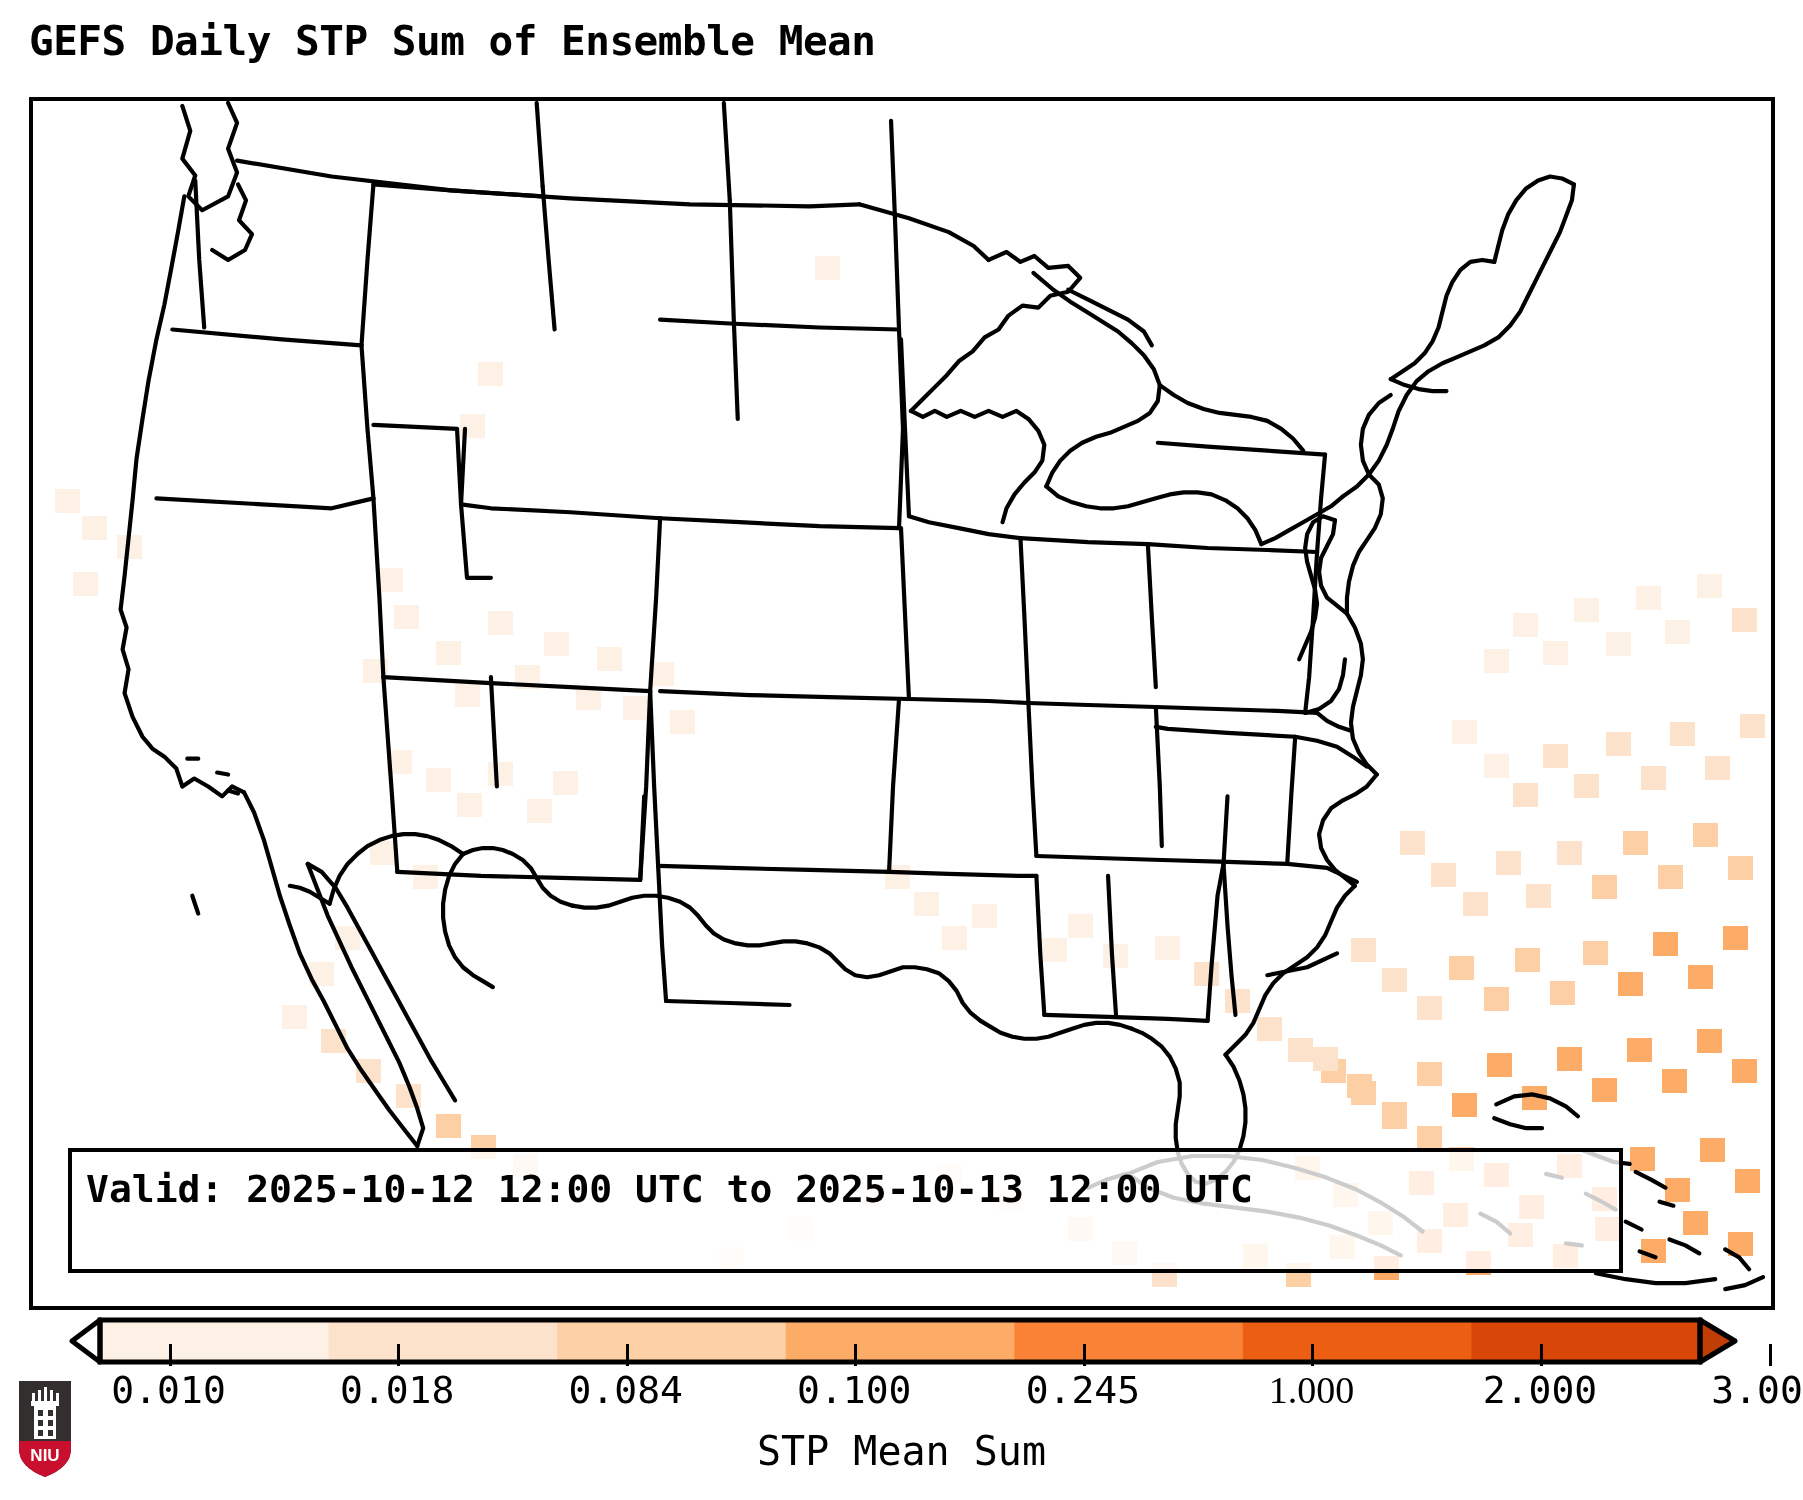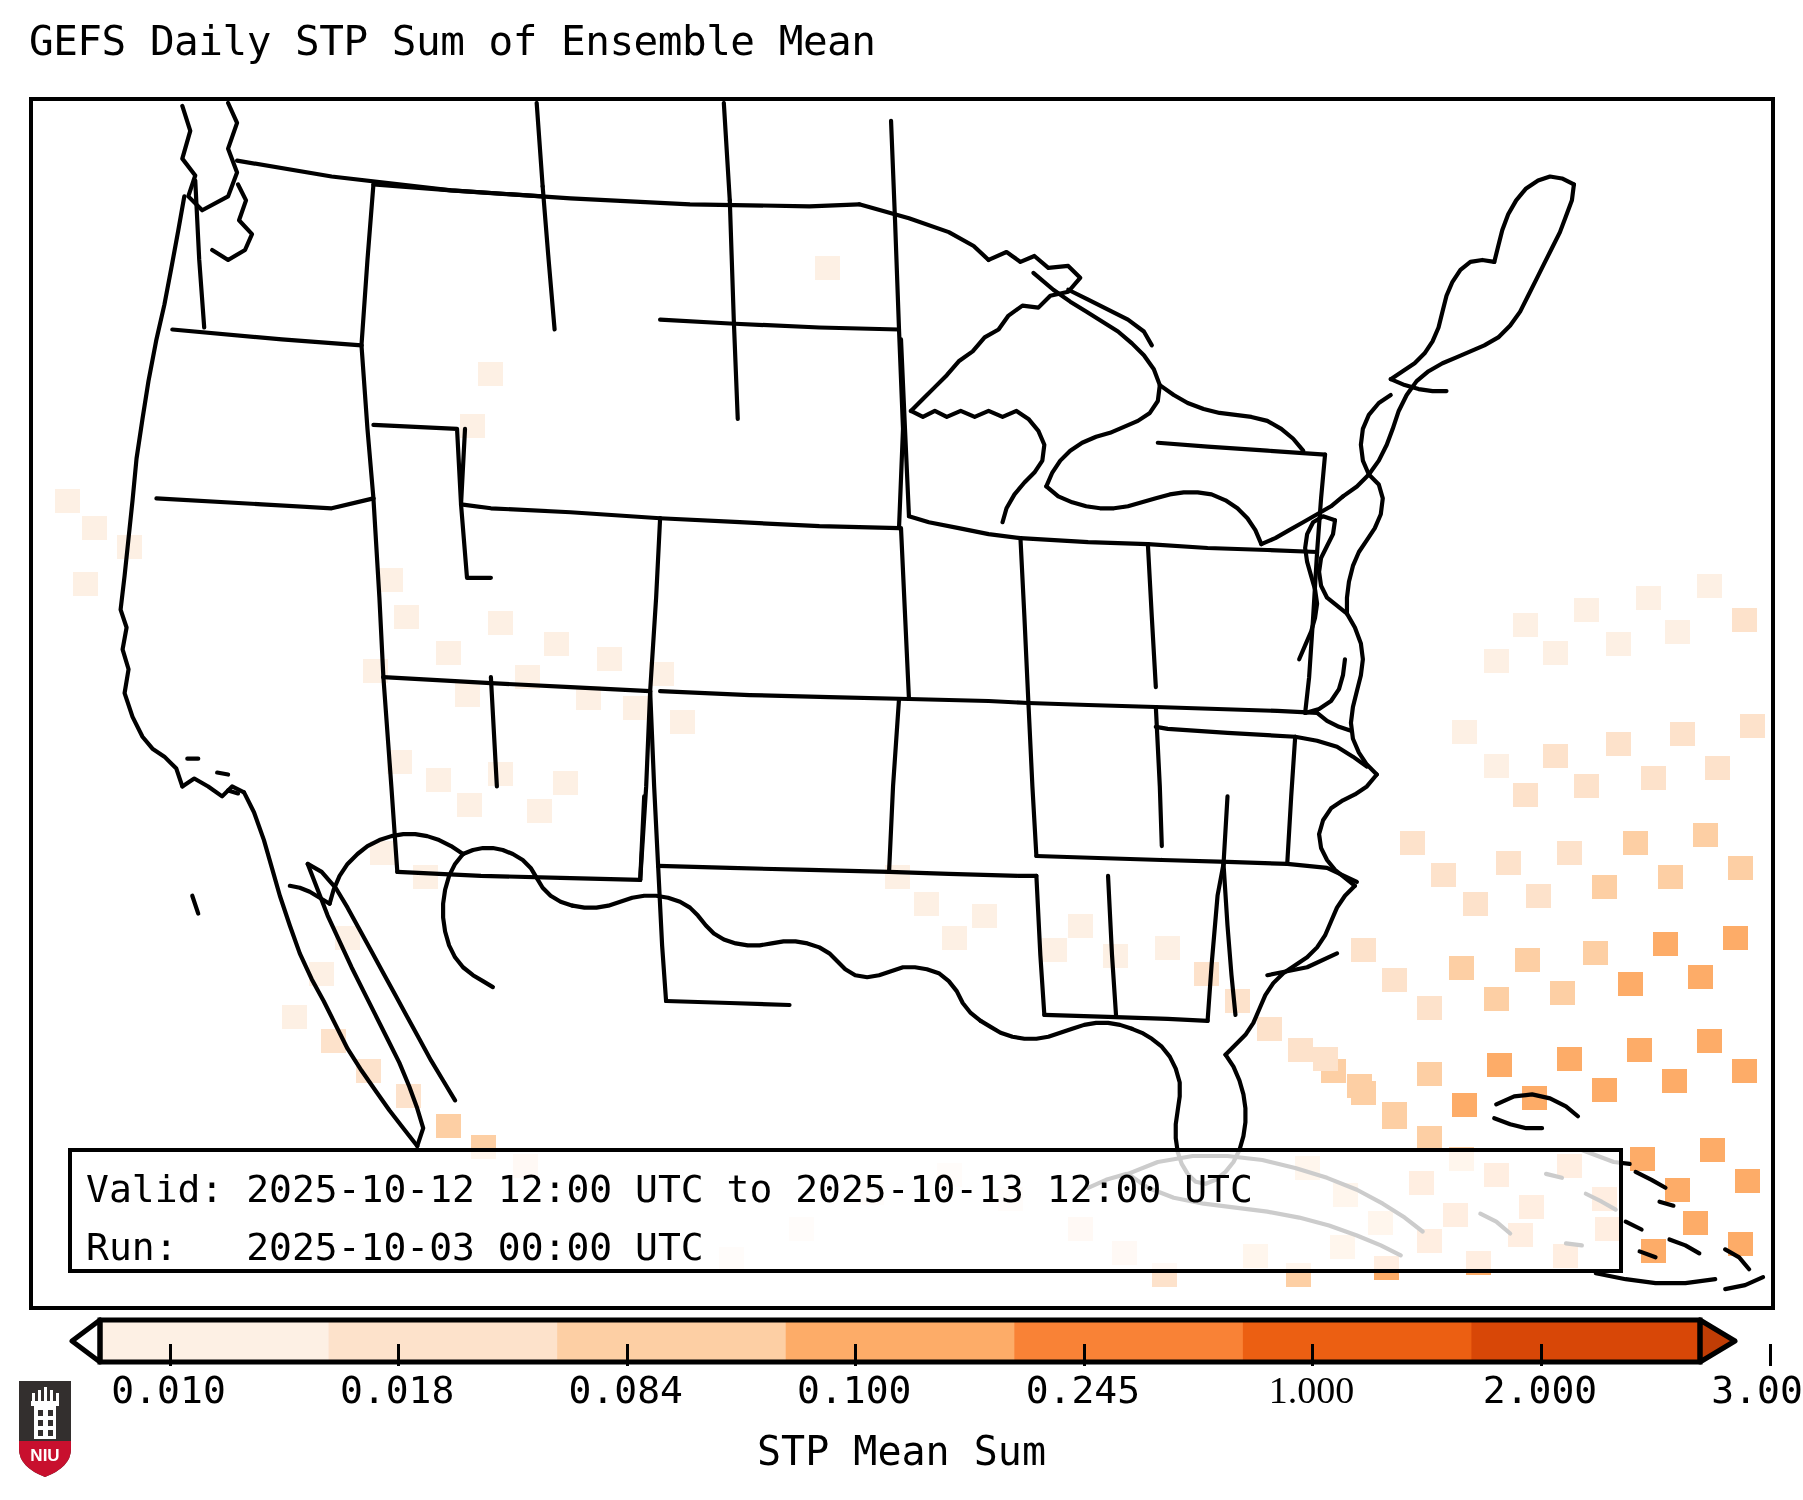--- a/index.html
+++ b/index.html
@@ -1,33 +1,33 @@
 <!DOCTYPE html>
 <html><head>
 <meta charset="utf-8">
 <style>
   html,body{margin:0;padding:0;background:#ffffff;}
   body{width:1803px;height:1500px;position:relative;overflow:hidden;
        font-family:"DejaVu Sans Mono","Liberation Mono",monospace;}
 
   #title{position:absolute;left:29px;top:17px;font-size:41px;color:#000;
-         letter-spacing:-0.5px;white-space:nowrap;}
+         letter-spacing:-0.5px;white-space:nowrap;font-weight:bold;}
 
   
   #map-frame{position:absolute;left:29px;top:97px;width:1746px;height:1213px;
              border:4px solid #000;box-sizing:border-box;background:#fff;overflow:hidden;}
   #map-clip{position:absolute;left:0;top:0;width:100%;height:100%;overflow:hidden;}
   #data-layer,#geo-layer{position:absolute;left:0;top:0;width:100%;height:100%;}
   .cell{position:absolute;}
 
   
   #info-box{position:absolute;left:68px;top:1148px;width:1555px;height:125px;
             border:4px solid #000;box-sizing:border-box;
             background:rgba(255,255,255,0.80);
-            padding:8px 0 0 14px;z-index:40;}
+            padding:8px 0 0 14px;z-index:40;font-weight:bold;}
   .info-line{font-size:38px;line-height:58px;color:#000;white-space:pre;}
 
   
   #cbar-wrap{position:absolute;left:0;top:1316px;width:1803px;height:60px;}
   #cbar-svg{position:absolute;left:0;top:0;}
   #ticks{position:absolute;left:0;top:1344px;width:1803px;height:20px;}
   .tick{position:absolute;width:3px;height:22px;background:#000;top:0;}
   #ticklabels{position:absolute;left:0;top:1368px;width:1803px;height:50px;}
   .tlabel{position:absolute;font-size:38px;color:#000;transform:translateX(-50%);white-space:nowrap;}
 
@@ -378,21 +378,20 @@
         <path d="M1060 1094 L1078 1086 L1098 1080"></path>
       </g>
     </svg>
   </div>
 
   <div style="position:absolute;left:0;top:0;width:100%;height:100%;pointer-events:none;"></div>
 </div>
 
 <div id="info-box">
   <div class="info-line">Valid: 2025-10-12 12:00 UTC to 2025-10-13 12:00 UTC</div>
-  <div class="info-line">Run:   2025-10-03 00:00 UTC</div>
 </div>
 
 <div id="cbar-wrap">
   <svg id="cbar-svg" width="1803" height="60" viewBox="0 0 1803 60">
     <g id="cbar-bands">
         <rect x="100" y="4" width="229.17142857142858" height="42" fill="#fdf0e4"></rect>
         <rect x="328.57142857142856" y="4" width="229.17142857142858" height="42" fill="#fde2cb"></rect>
         <rect x="557.1428571428571" y="4" width="229.17142857142858" height="42" fill="#fdcfa4"></rect>
         <rect x="785.7142857142858" y="4" width="229.17142857142858" height="42" fill="#fdac68"></rect>
         <rect x="1014.2857142857143" y="4" width="229.17142857142858" height="42" fill="#f98236"></rect>

